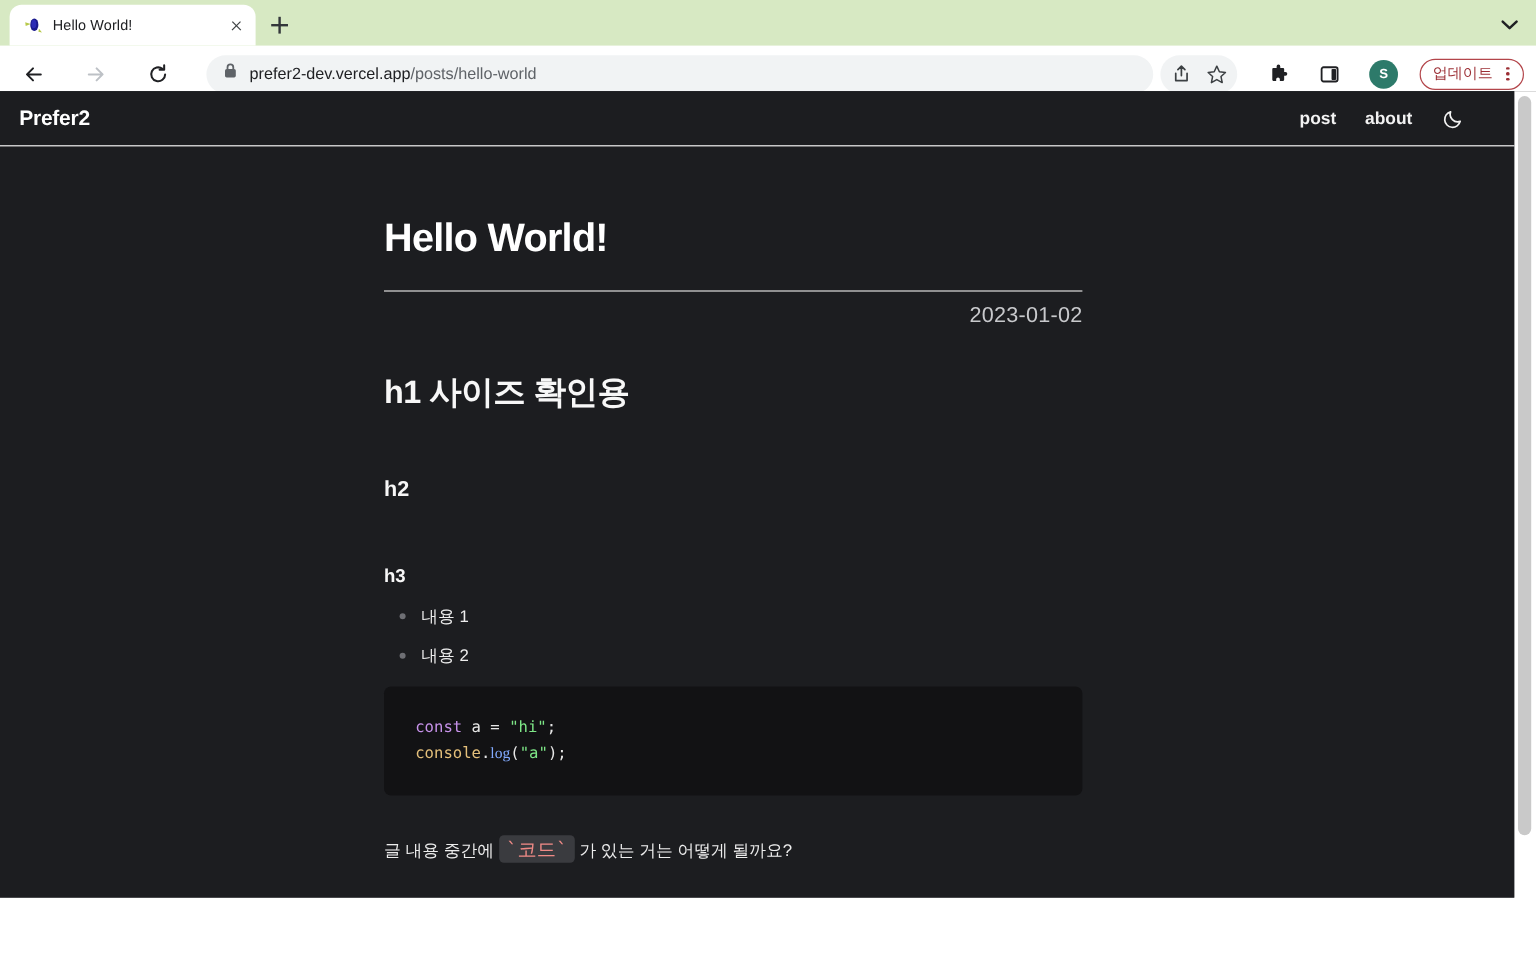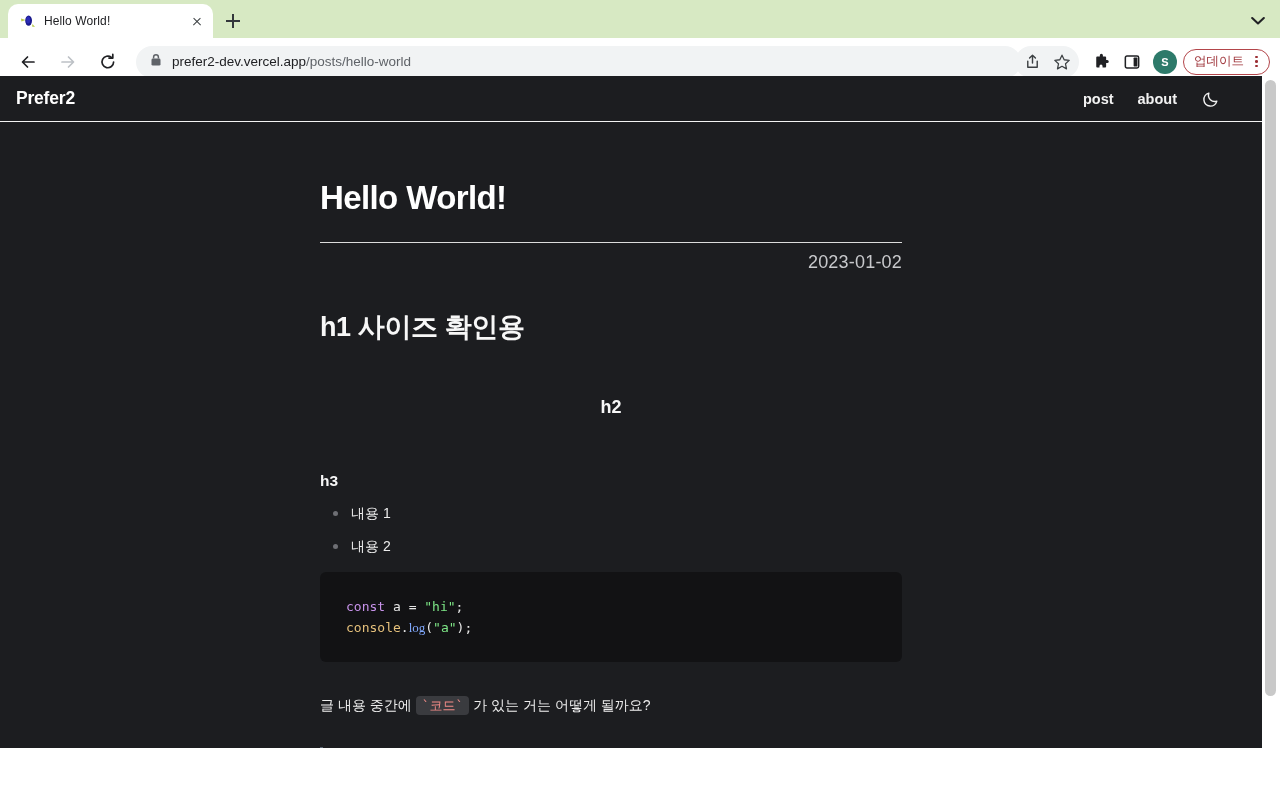--- a/index.html
+++ b/index.html
@@ -50,21 +50,21 @@
   .new-tab::after  { top:7px; left:13.2px; height:14px; width:1.8px; }
   .tabstrip-spacer { flex:1; }
   .tab-search {
     width:28px; height:28px; margin:0 8px 3px 0; flex:none;
     position:relative;
   }
   .tab-search svg { position:absolute; left:7px; top:9px; }
 
   .toolbar {
     height:48px; background:#ffffff;
-    display:flex; align-items:center; gap:0; padding:0 8px;
+    display:flex; align-items:center; gap:12px; padding:0 8px;
     border-bottom:1px solid #ffffff;
   }
   .nav-btn {
     width:32px; height:32px; margin:0 4px;
     display:flex; align-items:center; justify-content:center; flex:none;
   }
   .omnibox {
     flex:1; height:32px; background:#f1f3f4; border-radius:16px;
     display:flex; align-items:center; padding:0 14px; gap:10px;
     margin:0 6px 0 8px; min-width:0;
@@ -135,21 +135,21 @@
   .post-date {
     text-align:right; color:#c8c9cc; font-size:18px;
     margin-top:9px; letter-spacing:.2px;
   }
 
   .h1 {
     color:#f7f7f7; font-size:27px; font-weight:bold; letter-spacing:-.4px;
     margin-top:36px;
   }
   .h2 {
-    color:#f7f7f7; font-size:18px; font-weight:bold; margin-top:52px;text-align:center;
+    color:#f7f7f7; font-size:18px; font-weight:bold; margin-top:52px;
   }
   .h3 {
     color:#f7f7f7; font-size:15.5px; font-weight:bold; margin-top:54px;
   }
   ul.bullets { list-style:none; margin-top:16px; }
   ul.bullets li {
     color:#ededed; font-size:14px; line-height:1; position:relative;
     padding-left:31px; margin-bottom:19px;
   }
   ul.bullets li::before {
@@ -169,21 +169,21 @@
   .tok-obj { color:#e5c07b; }
   .tok-pl  { color:#e6e6e6; }
 
   p.para {
     color:#ededed; font-size:14px; margin-top:33px;
     line-height:1.5;
   }
   code.inline {
     background:#3a3b3f; color:#ef8a86; border-radius:4px;
     padding:2px 6px; font-family:"DejaVu Sans Mono", monospace;
-    font-size:13px;
+    font-size:16px;
   }
 
   blockquote.quote {
     border-left:3px solid #5b6673;
     margin-top:31px; padding:1px 0 1px 17px;
   }
   blockquote.quote span {
     color:#ededed; font-size:14px; font-style:italic; font-weight:bold;margin-left:44px;
   }
 

